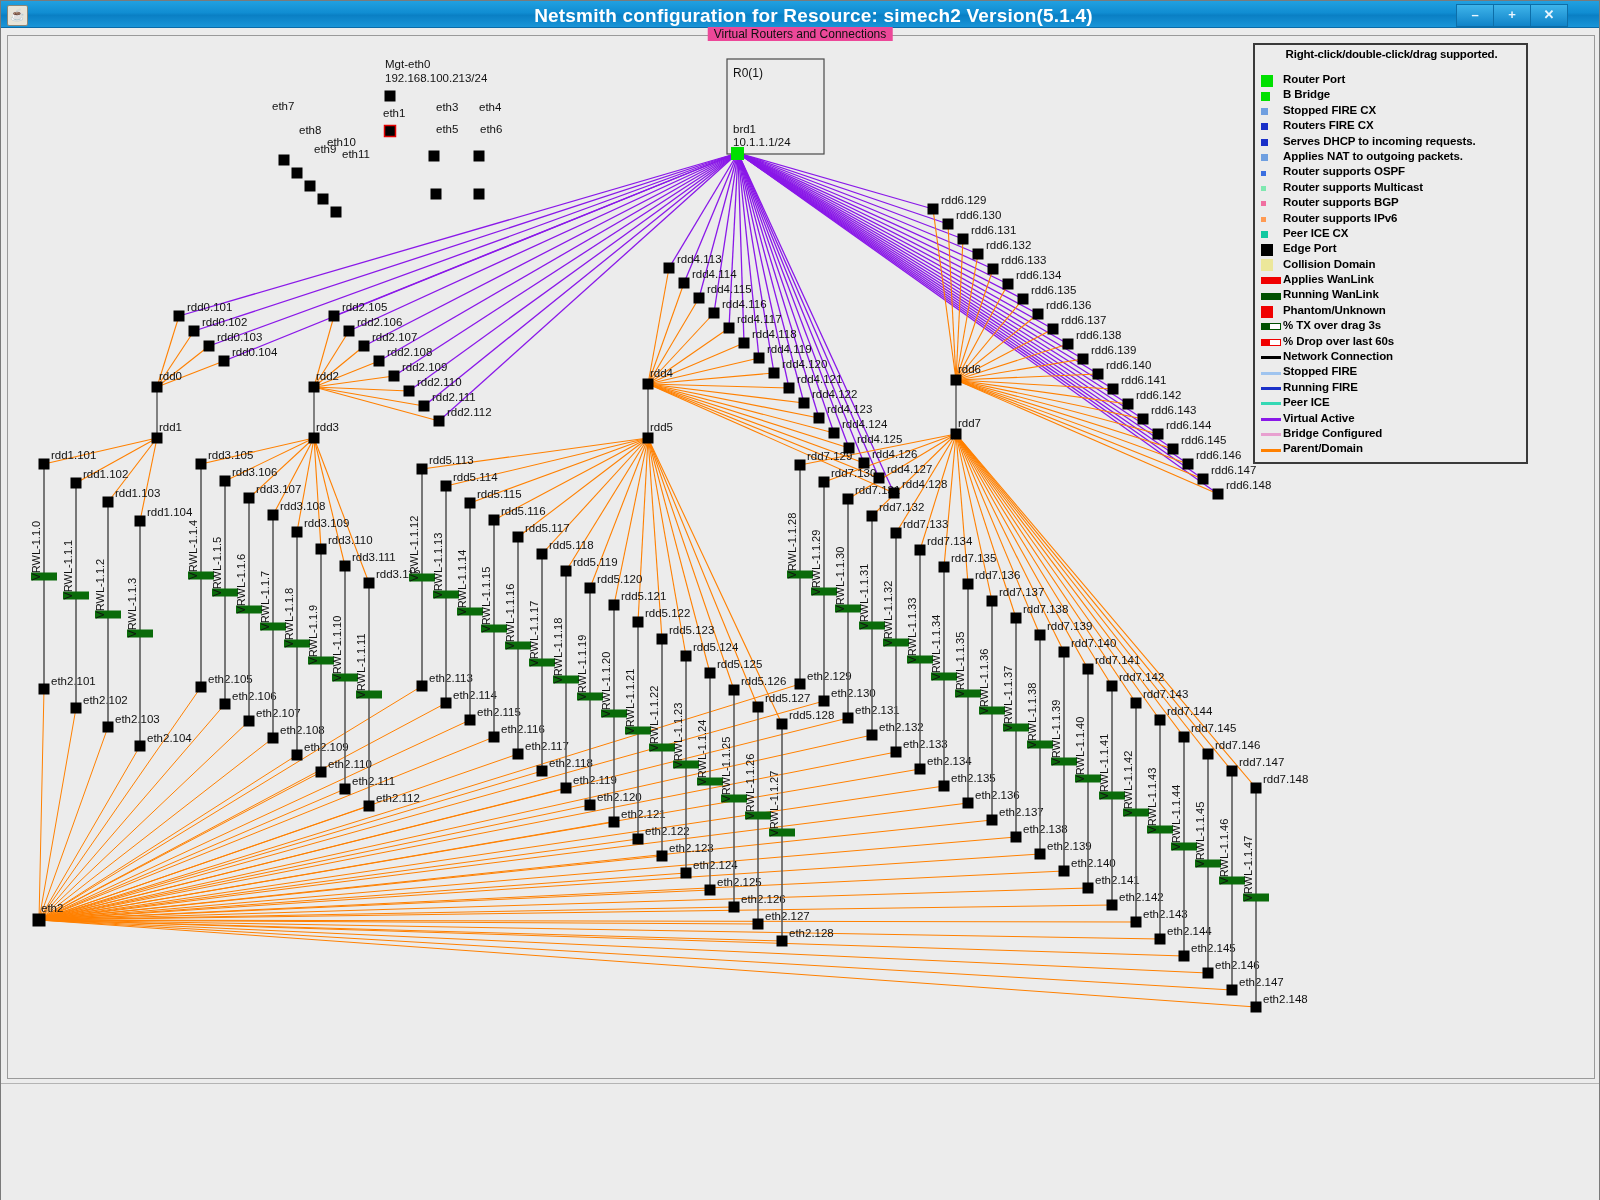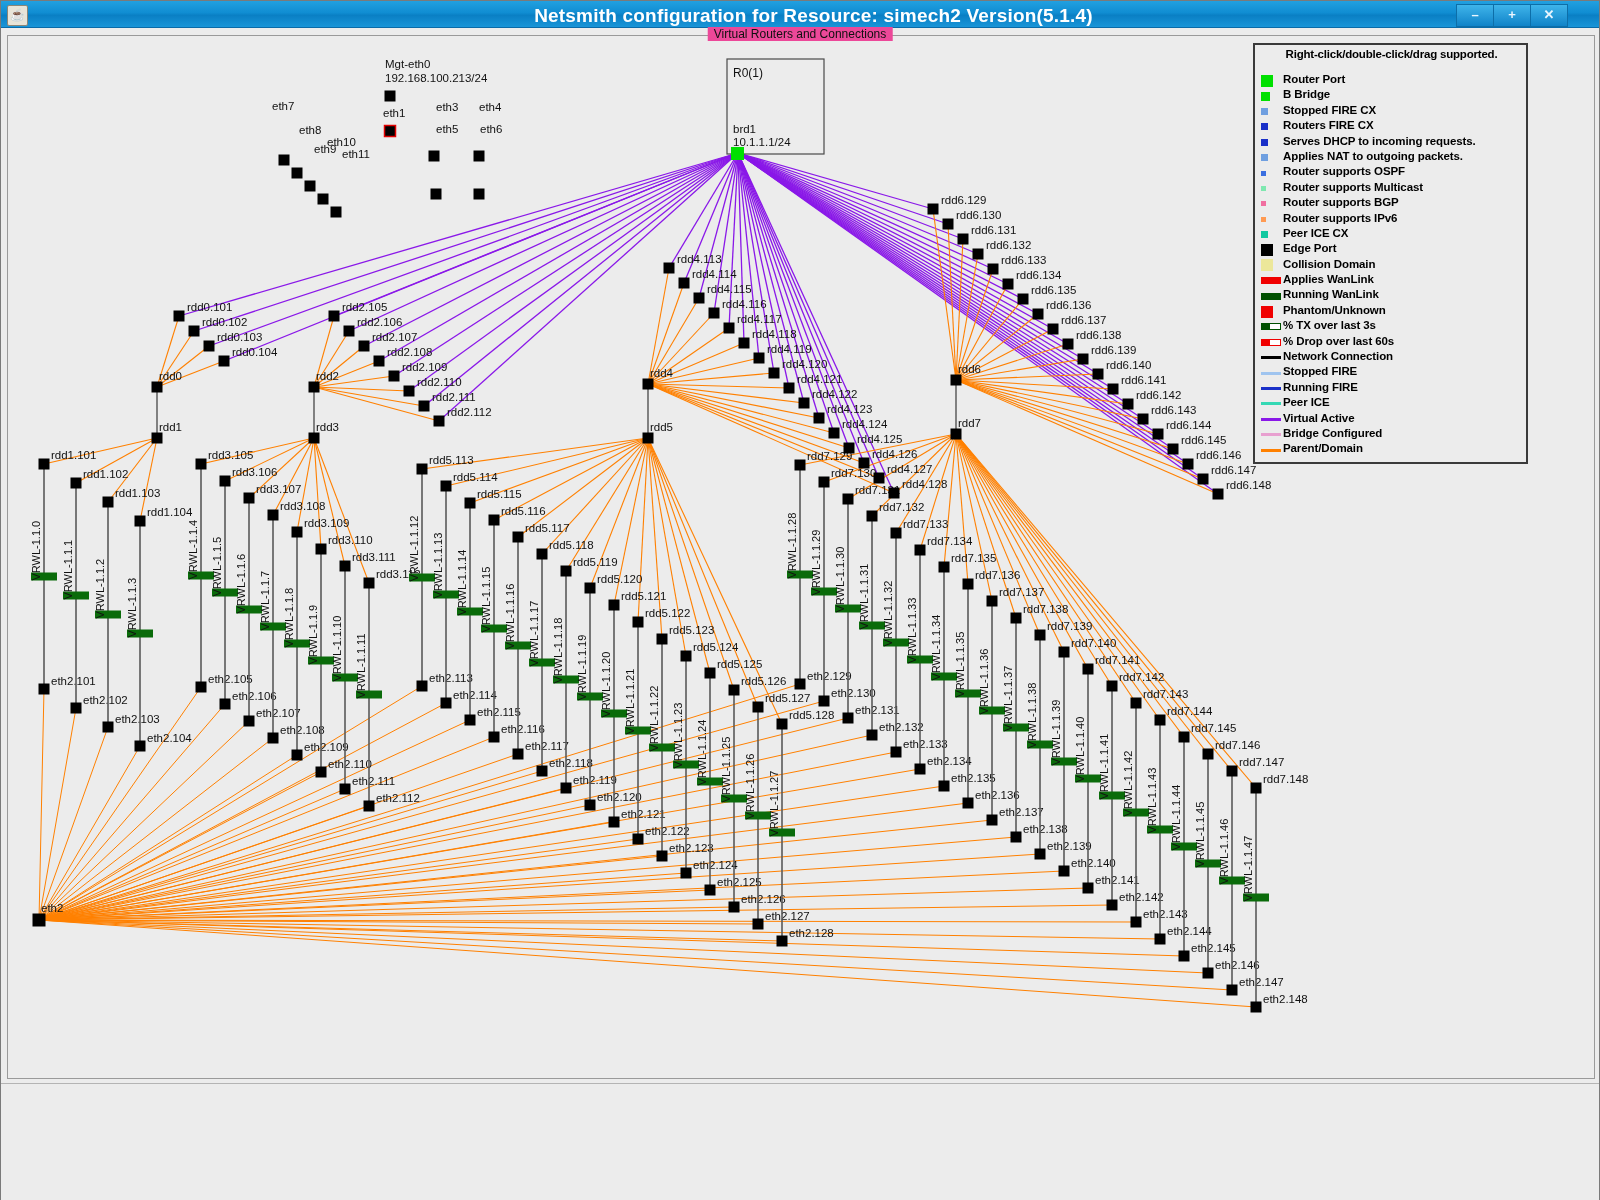--- a/index.html
+++ b/index.html
@@ -859,21 +859,21 @@
         <div class="lrow">
           <div class="lsw">
             <div class="sq-lg" style="background: rgb(240, 0, 0);"></div>
           </div>
           <div class="ltx">Phantom/Unknown</div>
         </div>
         <div class="lrow">
           <div class="lsw">
             <div class="bar-out" style="border: 1.5px solid rgb(0, 80, 0); background: linear-gradient(to right, rgb(0, 80, 0) 45%, rgb(255, 255, 255) 45%);"></div>
           </div>
-          <div class="ltx">% TX over last 3s</div>
+          <div class="ltx">% TX over drag 3s</div>
         </div>
         <div class="lrow">
           <div class="lsw">
             <div class="bar-out" style="border: 1.5px solid rgb(240, 0, 0); background: linear-gradient(to right, rgb(240, 0, 0) 45%, rgb(255, 255, 255) 45%);"></div>
           </div>
           <div class="ltx">% Drop over last 60s</div>
         </div>
         <div class="lrow">
           <div class="lsw">
             <div class="line" style="background: rgb(0, 0, 0);"></div>

